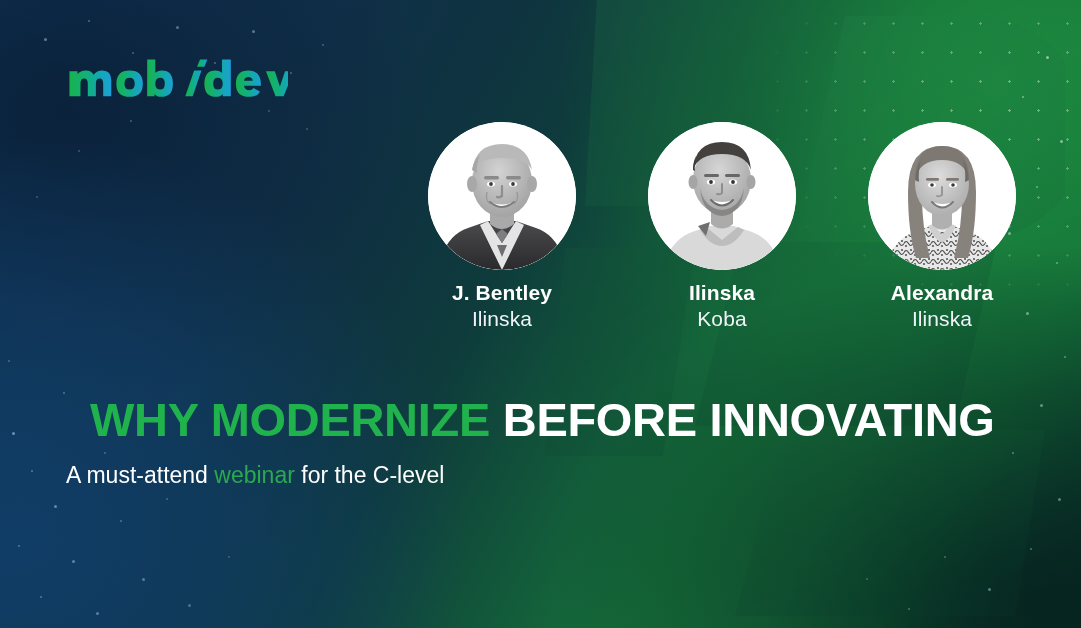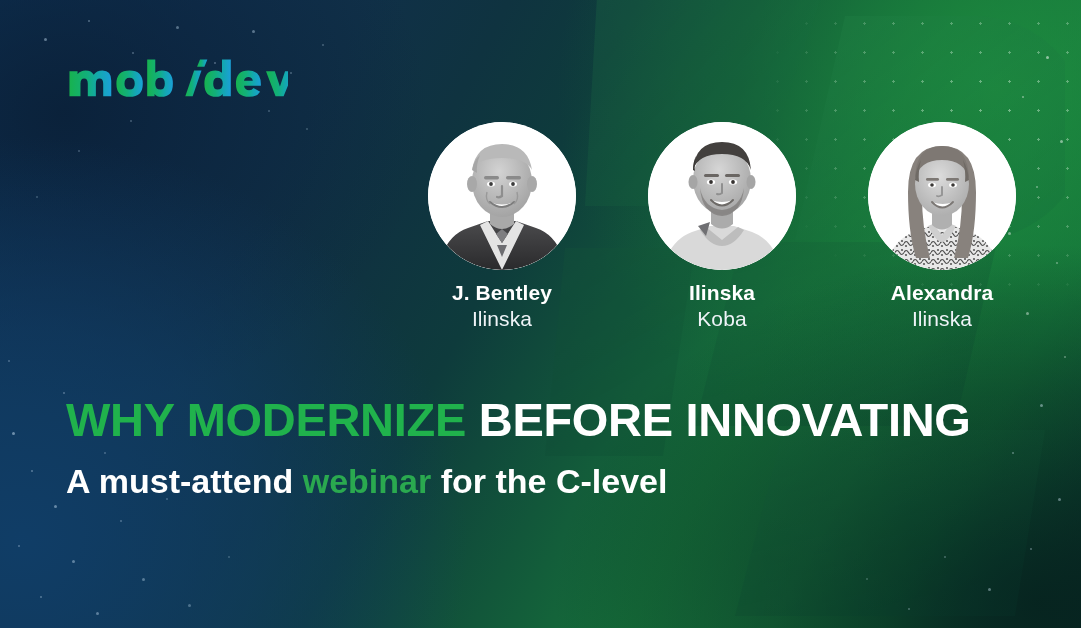--- a/index.html
+++ b/index.html
@@ -83,26 +83,26 @@
     margin-top:3px;color:#eef3f7;font-weight:normal;font-size:21px;
     letter-spacing:.1px;line-height:1.08;text-align:center;
   }
 
   
   #headline{
     position:absolute;left:66px;top:396px;
     font-size:47px;font-weight:bold;letter-spacing:-.3px;
     line-height:1;white-space:nowrap;
   }
-  #headline .accent{color:#20b24c;}
+  #headline .accent{color:#20b24c;margin-left:24px;}
   #headline .plain{color:#ffffff;}
 
   #subtitle{
     position:absolute;left:66px;top:462px;
-    font-size:34px;font-weight:bold;color:#ffffff;
+    font-size:23px;font-weight:normal;color:#ffffff;
     line-height:1.15;white-space:nowrap;letter-spacing:0;
   }
   #subtitle .accent{color:#2aa94f;}
 </style>
 </head>
 <body>
 
 <div id="banner">
 
   <div class="bg-layer bloom-navy"></div>

